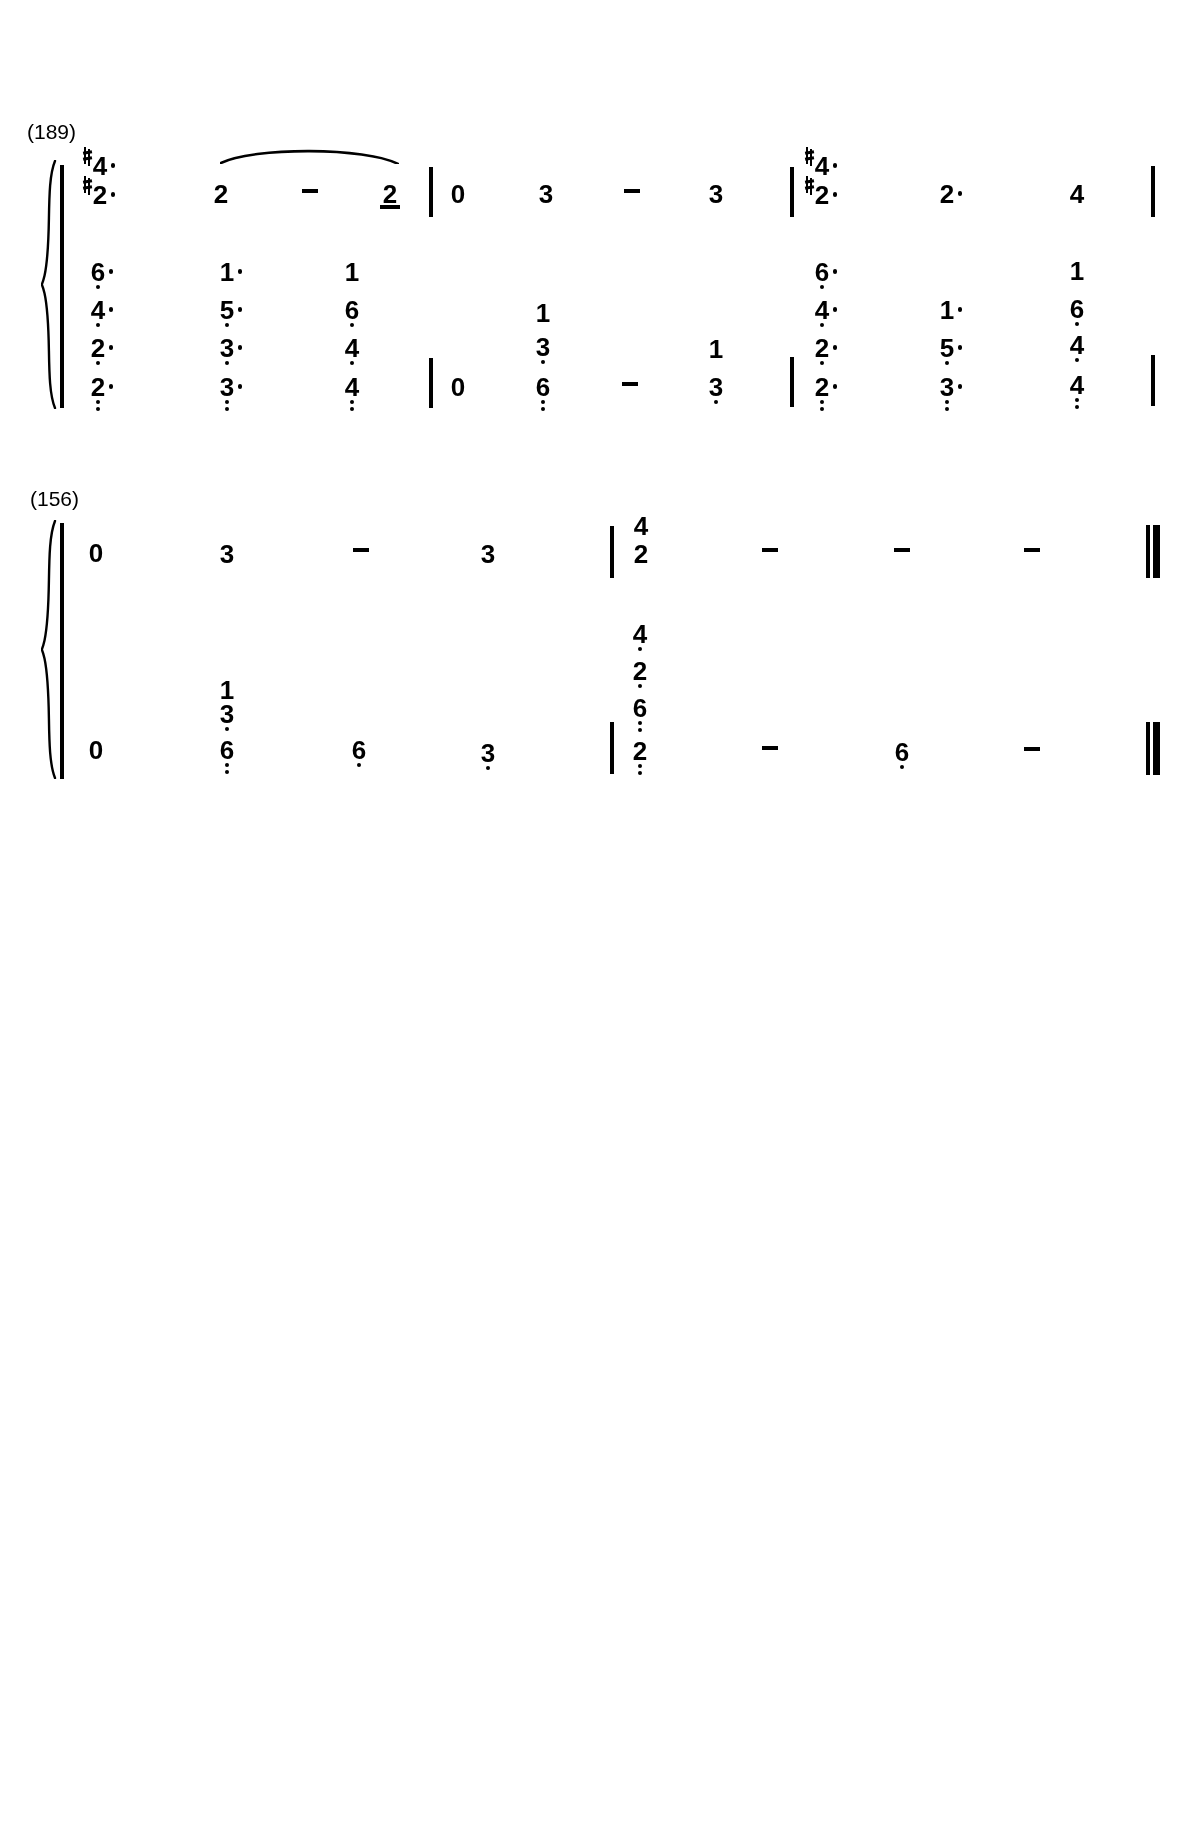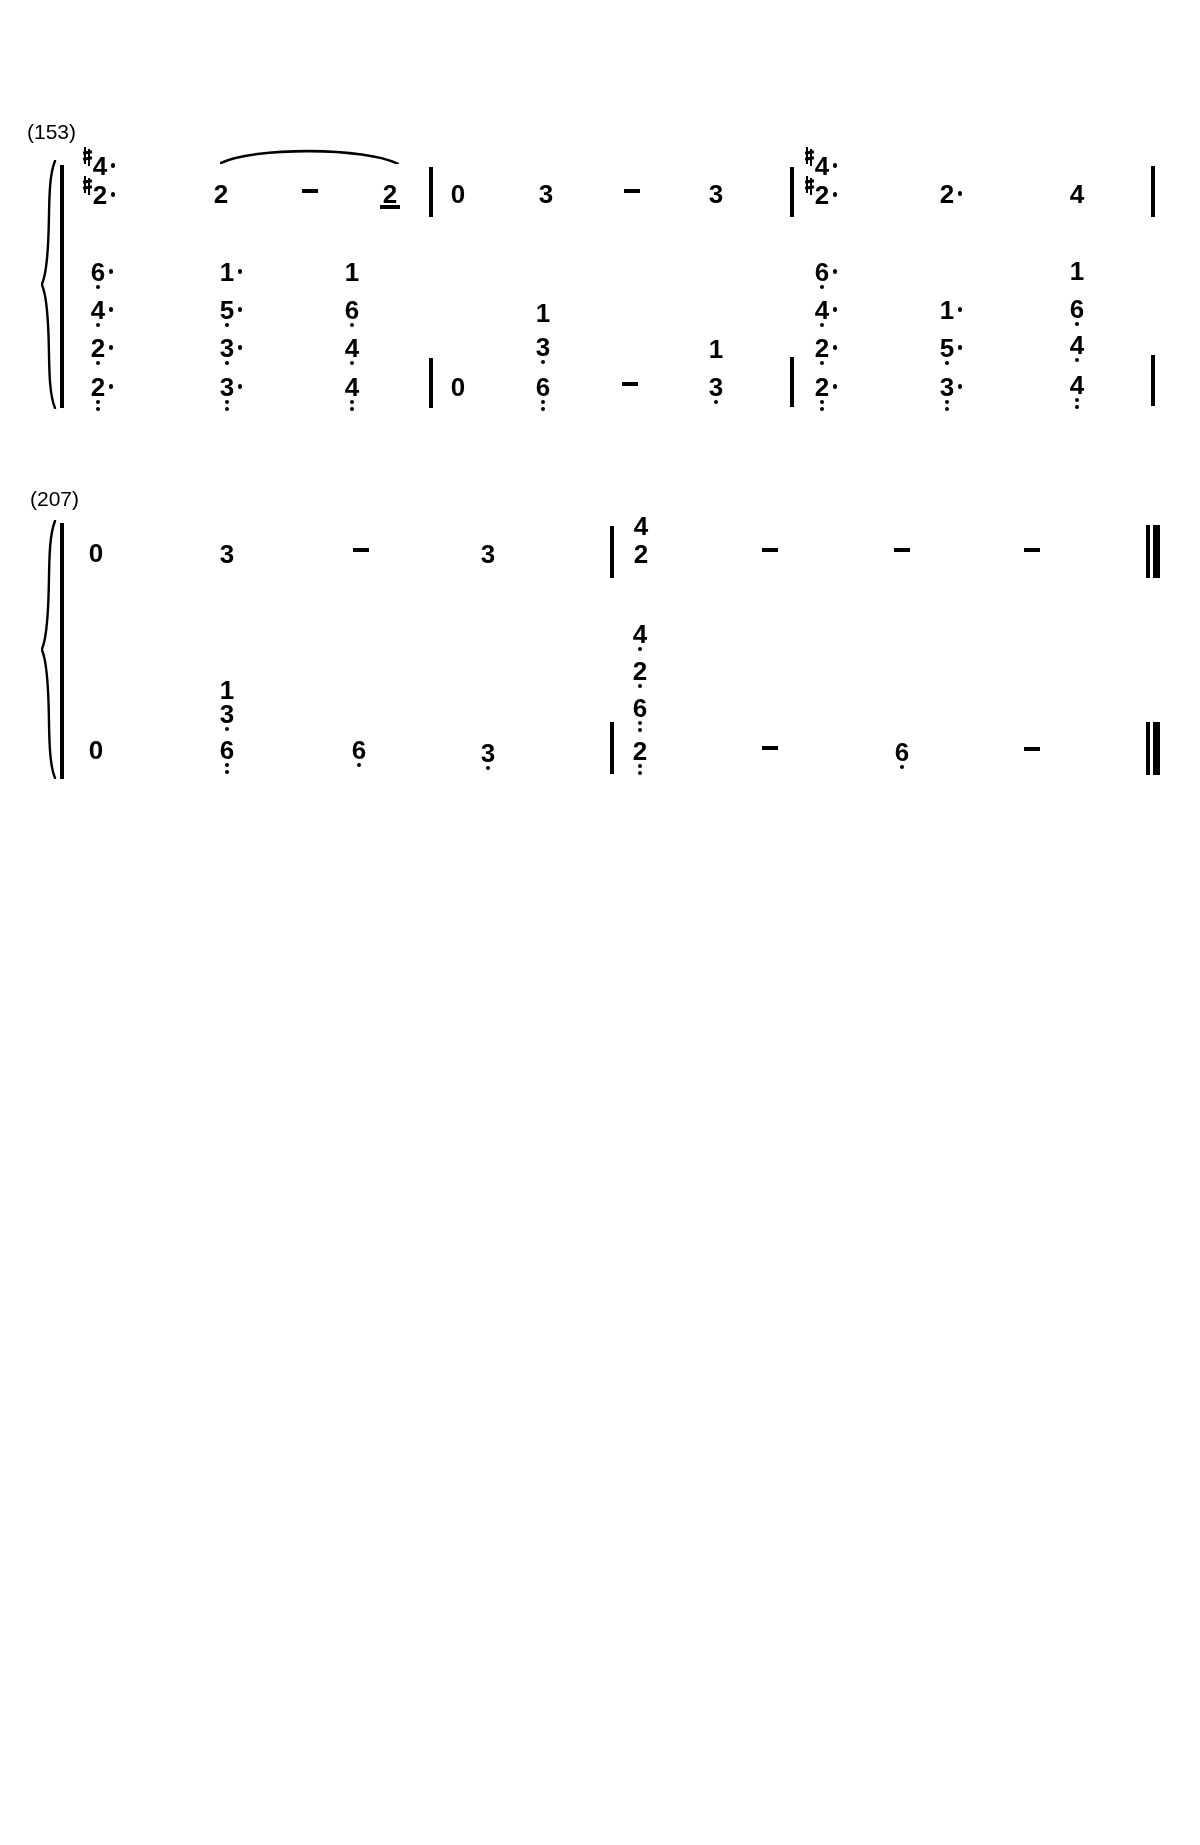--- a/index.html
+++ b/index.html
@@ -24,21 +24,21 @@
   .sharp .v1{left:1.8px;top:0;width:2px;height:17px;}
   .sharp .v2{left:5.4px;top:2px;width:2px;height:17px;}
   .sharp .h1{left:0;top:4.2px;width:9px;height:2.6px;transform:rotate(-10deg);}
   .sharp .h2{left:0;top:10.8px;width:9px;height:2.6px;transform:rotate(-10deg);}
 </style>
 </head>
 <body>
 
 <div id="score">
     <div class="system">
-      <div class="sys-label" style="left: 27px; top: 120px;">(153)</div>
+      <div class="sys-label" style="left: 27px; top: 120px;">(189)</div>
       <div class="brace" style="left: 41px; top: 160px; width: 16px; height: 249px;"><svg width="16" height="249" viewBox="0 0 16 249">
           <path d="M 14 1 C 4 24.900000000000002 11.5 79.68 3.5 115.78500000000001 C 2.2 121.26299999999999 0.8 124.5 0.8 124.5 C 0.8 124.5 2.2 127.73700000000001 3.5 133.215 C 11.5 169.32000000000002 4 224.1 14 248" fill="none" stroke="#000" stroke-width="2.4" stroke-linecap="round"></path>
         </svg></div>
       <div class="barline" style="left: 60px; top: 165px; width: 4px; height: 243px;"></div>
       <div class="barline" style="left: 429px; top: 167px; width: 4px; height: 50px;"></div>
       <div class="barline" style="left: 790px; top: 167px; width: 4px; height: 50px;"></div>
       <div class="barline" style="left: 1151px; top: 166px; width: 4px; height: 51px;"></div>
       <div class="barline" style="left: 429px; top: 358px; width: 4px; height: 50px;"></div>
       <div class="barline" style="left: 790px; top: 357px; width: 4px; height: 50px;"></div>
       <div class="barline" style="left: 1151px; top: 355px; width: 4px; height: 51px;"></div>
@@ -243,21 +243,21 @@
         <div class="bdot d1"></div>
         <div class="bdot d2"></div>
       </div>
       <div class="cell" style="left: 1077px; top: 383px;">
         <span class="digit">4</span>
         <div class="bdot d1"></div>
         <div class="bdot d2"></div>
       </div>
     </div>
     <div class="system">
-      <div class="sys-label" style="left: 30px; top: 487px;">(207)</div>
+      <div class="sys-label" style="left: 30px; top: 487px;">(156)</div>
       <div class="brace" style="left: 41px; top: 520px; width: 16px; height: 259px;"><svg width="16" height="259" viewBox="0 0 16 259">
           <path d="M 14 1 C 4 25.900000000000002 11.5 82.88 3.5 120.435 C 2.2 126.133 0.8 129.5 0.8 129.5 C 0.8 129.5 2.2 132.867 3.5 138.565 C 11.5 176.12 4 233.1 14 258" fill="none" stroke="#000" stroke-width="2.4" stroke-linecap="round"></path>
         </svg></div>
       <div class="barline" style="left: 60px; top: 523px; width: 4px; height: 256px;"></div>
       <div class="barline" style="left: 610px; top: 526px; width: 4px; height: 52px;"></div>
       <div class="barline" style="left: 610px; top: 722px; width: 4px; height: 52px;"></div>
       <div class="barline" style="left: 1146px; top: 525px; width: 4px; height: 53px;"></div>
       <div class="barline" style="left: 1153px; top: 525px; width: 7px; height: 53px;"></div>
       <div class="barline" style="left: 1146px; top: 722px; width: 4px; height: 53px;"></div>
       <div class="barline" style="left: 1153px; top: 722px; width: 7px; height: 53px;"></div>

